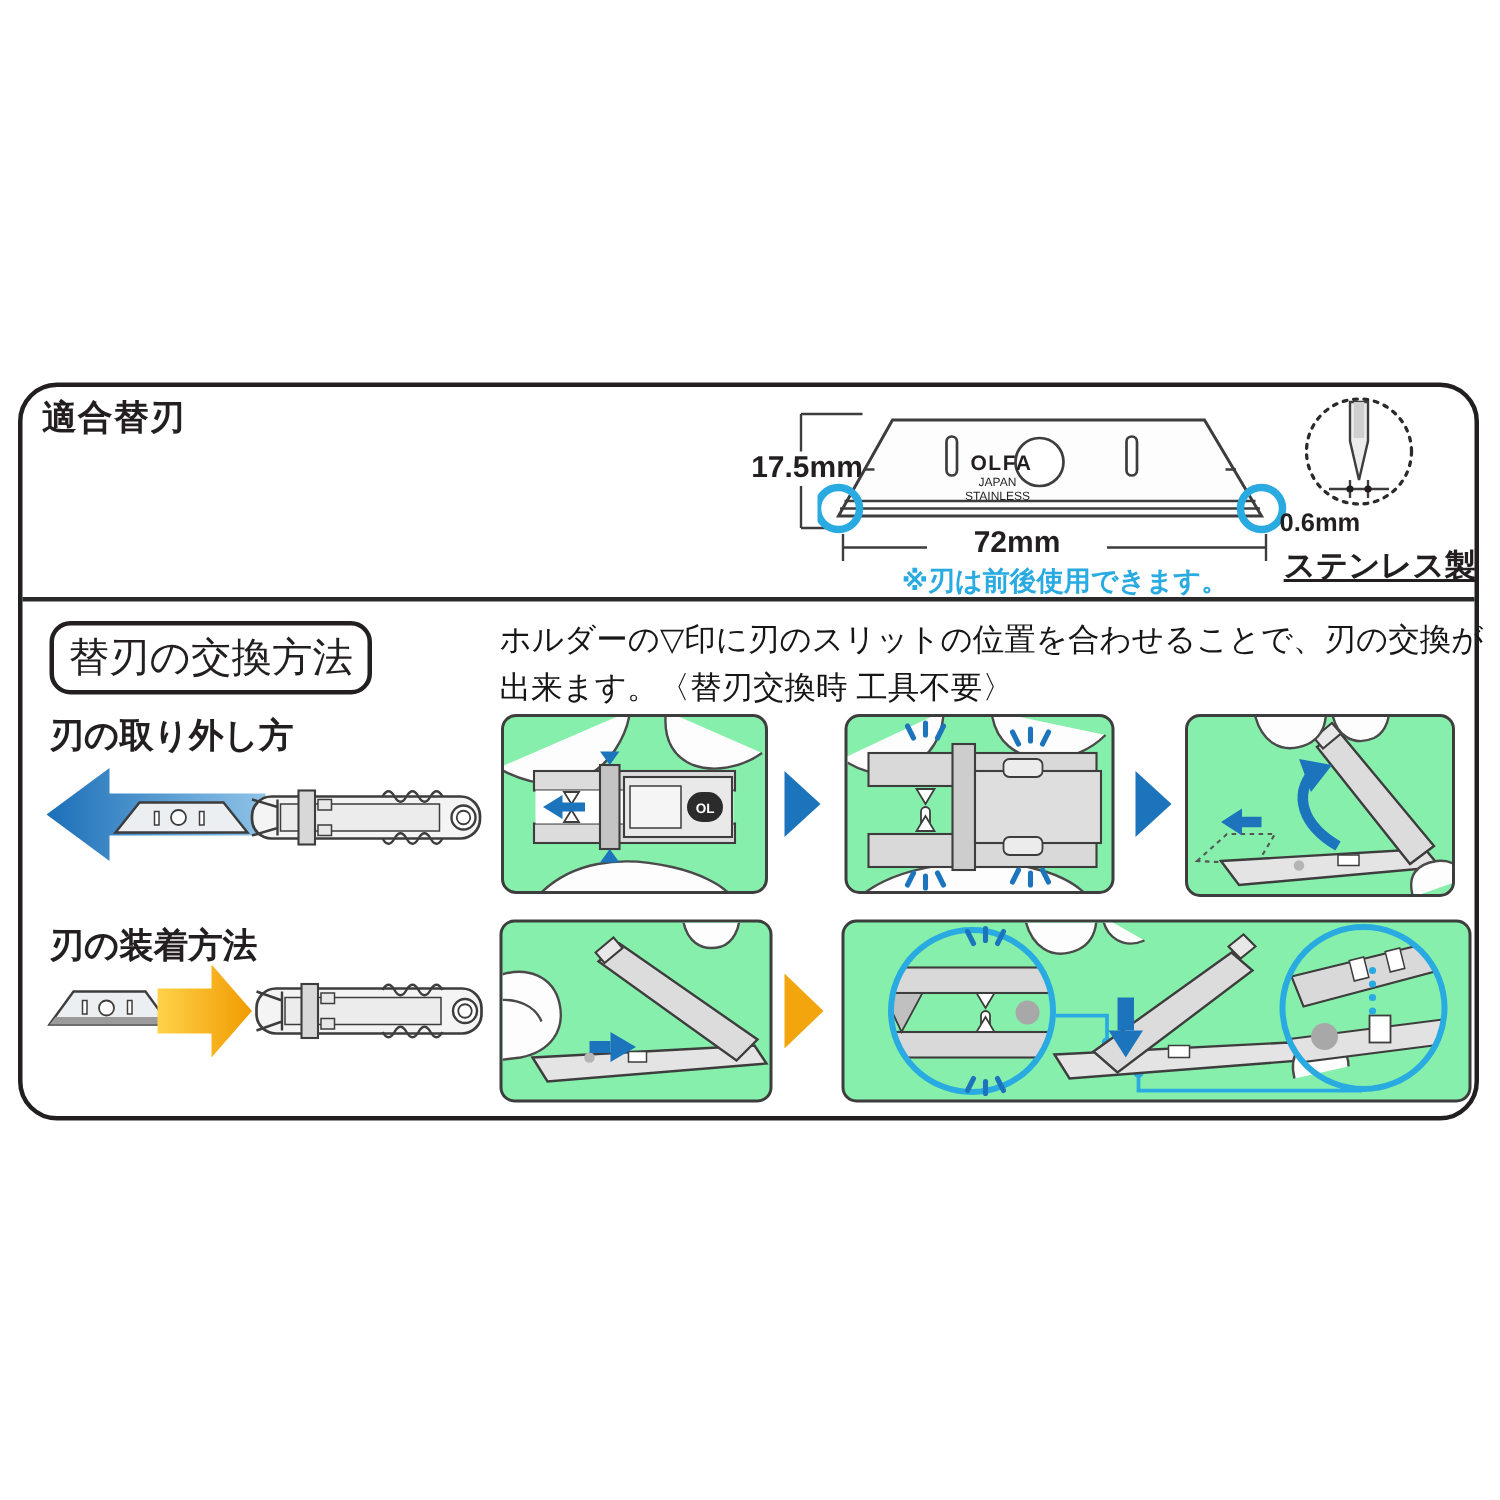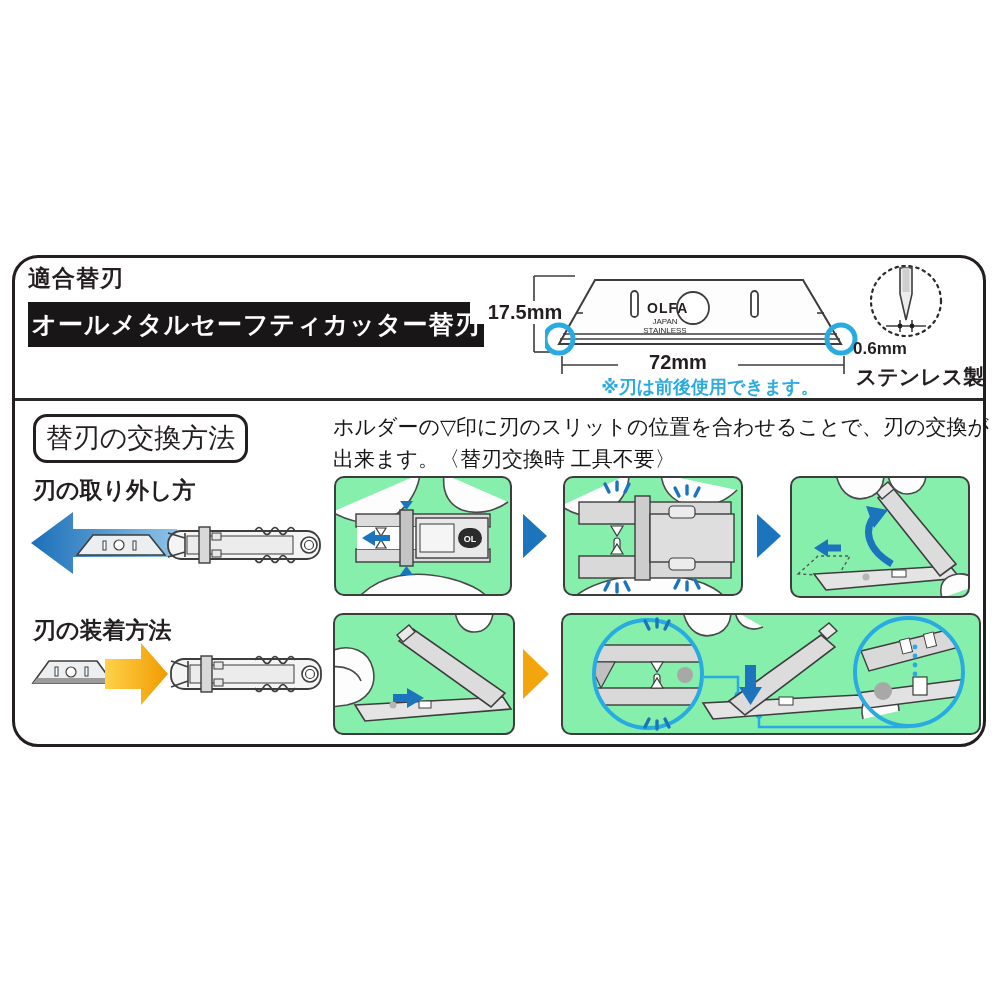--- a/index.html
+++ b/index.html
@@ -6,25 +6,25 @@
   body { font-family:"Liberation Sans","DejaVu Sans",sans-serif; color:#231f20; }
   .canvas { position:relative; width:1000px; height:1000px; background:#fff; overflow:hidden; }
   .frame { position:absolute; left:12px; top:255px; width:974px; height:492px;
            border:3px solid #231f20; border-radius:26px; background:#fff; box-sizing:border-box;padding-left:17px; }
   .abs { position:absolute; }
   .heading { left:13px; top:5px; font-size:23px; font-weight:600; letter-spacing:1px; }
   .product-box { left:13px; top:44px; width:456px; height:45px; background:#191617; color:#fff;
                  font-size:25px; font-weight:bold; text-align:center; line-height:45px; letter-spacing:1px; }
   .divider { left:0; top:140px; width:968px; height:3px; background:#2a2a2a; }
   .dim-label { font-weight:600; background:#fff; text-align:center; }
-  .lbl-175 { left:455px; top:43px; width:110px; font-size:20px; }
+  .lbl-175 { left:468px; top:43px; width:110px; font-size:20px; }
   .lbl-72  { left:603px; top:93px; width:120px; font-size:20px; }
   .lbl-06  { left:838px; top:81px; width:130px; font-size:17px; font-weight:600; text-align:left; }
   .note    { left:540px; top:117px; width:310px; text-align:center; color:#29abe2; font-weight:bold; font-size:18px; }
-  .material{ left:835px; top:105px; width:140px; text-align:center; font-size:21px; font-weight:600; }
+  .material{ left:835px; top:105px; width:140px; text-align:center; font-size:21px; font-weight:600;text-decoration:underline; }
   .howto-box { left:18px; top:156px; width:215px; height:49px; border:3px solid #231f20; border-radius:14px;
                box-sizing:border-box; text-align:center; font-size:27px; font-weight:normal; line-height:43px; }
   .descr { left:318px; top:153px; width:662px; font-size:21px; line-height:1.5; color:#161616; }
   .step-label { font-size:23px; font-weight:600; }
   .lbl-remove { left:18px; top:217px; }
   .lbl-attach { left:18px; top:347px;margin-top:10px; }
   .panel { border:2px solid #3d3d3d; border-radius:10px; background:#86efac; box-sizing:border-box; overflow:hidden; }
   .p-r1p1 { left:319px; top:218px; width:178px; height:120px; }
   .p-r1p2 { left:548px; top:218px; width:180px; height:120px; }
   .p-r1p3 { left:775px; top:218px; width:180px; height:122px; }
@@ -39,21 +39,20 @@
   svg .spark { stroke:#1c75bc; stroke-width:3.4; stroke-linecap:round; }
   svg text { font-family:"Liberation Sans","DejaVu Sans",sans-serif; }
 </style>
 </head>
 <body>
 
 <div class="canvas">
   <div class="frame">
 
     <div class="abs heading">適合替刃</div>
-    <div class="abs product-box">オールメタルセーフティカッター替刃</div>
 
     <svg class="abs" style="left:498px;top:14px;" width="66" height="86" viewBox="0 0 66 86">
       <line class="ln" x1="21" y1="4" x2="21" y2="80"></line>
       <line class="ln" x1="21" y1="4" x2="62" y2="4"></line>
       <line class="ln" x1="21" y1="80" x2="46" y2="80"></line>
     </svg>
     <div class="abs dim-label lbl-175">17.5mm</div>
 
     <svg class="abs" style="left:530px;top:12px;" width="330" height="100" viewBox="0 0 330 100">
       <path d="M14,74 L50,10 L258,10 L296,74 Z" fill="#fdfdfd" stroke="#3d3d3d" stroke-width="2"></path>

